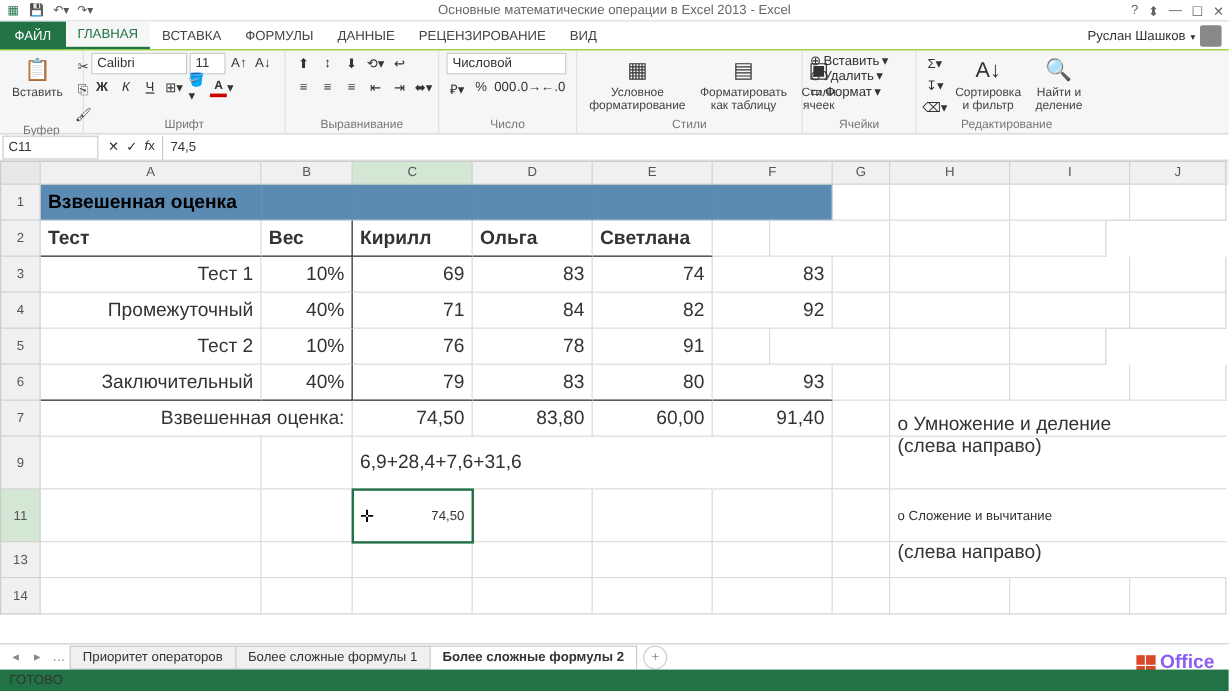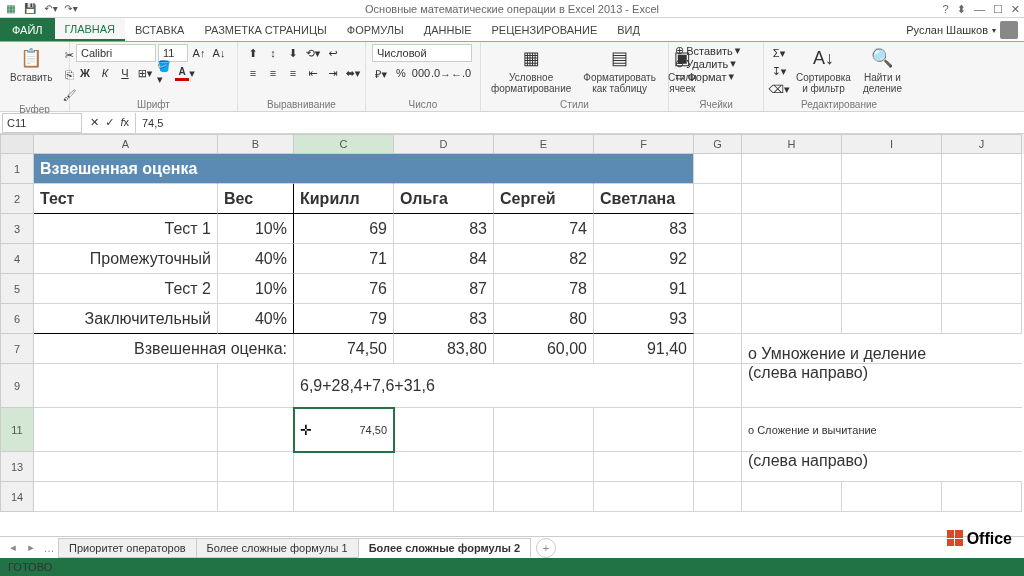--- a/index.html
+++ b/index.html
@@ -36,37 +36,37 @@
 .colhdr .corner{width:34px;border:1px solid #ccc;background:#e8e8e8}
 .colhdr .ch{border:1px solid #ccc;border-left:none;display:flex;align-items:center;justify-content:center;color:#555;background:#f0f0f0}
 .ch.sel{background:#d4e6d4}
 .gridbody{display:flex;height:360px}
 .rowhdrs{display:flex;flex-direction:column}
 .rh{width:34px;border:1px solid #ccc;border-top:none;display:flex;align-items:center;justify-content:center;color:#555;background:#f0f0f0}
 .rh.sel{background:#d4e6d4}
 .cells{position:relative}
 .cellrow{display:flex}
 .cell{border-right:1px solid #d4d4d4;border-bottom:1px solid #d4d4d4;padding:0 6px;display:flex;align-items:center;background:#fff;overflow:hidden;white-space:nowrap}
-.title-cell{background:#5b8ab3;color:#ffffff;font-weight:bold;font-size:16px;border-right:1px solid #5b8ab3}
+.title-cell{background:#5b8ab3;color:#000000;font-weight:bold;font-size:16px;border-right:1px solid #5b8ab3}
 .title-cell.last{background:#5b8ab3;border-right:1px solid #d4d4d4}
 .hdr-cell{font-weight:bold;font-size:16px;border-bottom:1px solid #000}
 .data-cell{font-size:16px}
 .br{border-right:1px solid #000!important}
 .bb{border-bottom:1px solid #000!important}
 .r{justify-content:flex-end}
 .active-cell{outline:2px solid #217346;outline-offset:-1px;position:relative;z-index:2}
 .cursor-cross{position:absolute;font-size:14px;color:#000}
 .note{font-size:16px;color:#333}
 .sheetbar{position:absolute;bottom:18px;left:0;right:0;height:22px;border-top:1px solid #ccc;background:#fff;display:flex;align-items:center;padding:0 4px}
 .navbtn{width:18px;height:18px;display:flex;align-items:center;justify-content:center;color:#888;cursor:pointer}
 .sheet-tab{height:20px;border:1px solid #ccc;padding:0 10px;display:flex;align-items:center;background:#f0f0f0;font-size:11px;cursor:pointer;margin-right:-1px}
 .sheet-tab.active{background:#fff;border-bottom:1px solid #fff;font-weight:bold}
 .addsheet{width:20px;height:20px;border:1px solid #ccc;border-radius:10px;display:flex;align-items:center;justify-content:center;margin-left:6px;color:#888;cursor:pointer}
 .statusbar{position:absolute;bottom:0;left:0;right:0;height:18px;background:#217346;color:#fff;display:flex;align-items:center;padding:0 8px;font-size:10px;justify-content:space-between}
-.office-logo{position:absolute;right:12px;bottom:28px;font-size:16px;color:#000000;font-weight:bold;display:flex;align-items:flex-start;gap:4px}
+.office-logo{position:absolute;right:12px;bottom:14px;font-size:16px;color:#8b5cf6;font-weight:bold;display:flex;align-items:flex-end;gap:4px}
 .office-logo .sq{width:16px;height:16px;display:grid;grid-template:1fr 1fr/1fr 1fr;gap:1px}
 .office-logo .sq div{background:#d84a27}
 .clr-b{width:14px;height:3px;background:#c00;margin-top:1px}
 </style>
 </head>
 <body>
 
 <div class="qat">
   <span class="qat-icon" style="color:#217346">▦</span>
   <span class="qat-icon">💾</span>
@@ -81,21 +81,20 @@
   <span>⬍</span>
   <span>—</span>
   <span>☐</span>
   <span>✕</span>
 </div>
 
 <div class="tabsrow">
   <div class="tab-file">ФАЙЛ</div>
   <div class="tab active">ГЛАВНАЯ</div>
   <div class="tab">ВСТАВКА</div>
-  <div class="tab">РАЗМЕТКА СТРАНИЦЫ</div>
   <div class="tab">ФОРМУЛЫ</div>
   <div class="tab">ДАННЫЕ</div>
   <div class="tab">РЕЦЕНЗИРОВАНИЕ</div>
   <div class="tab">ВИД</div>
   <div class="user">
     <span>Руслан Шашков</span>
       <span style="font-size:8px">▾</span>
     <div class="av"></div>
   </div>
 </div>
@@ -285,21 +284,20 @@
         <div class="cell" style="width:100px"></div>
         <div class="cell" style="width:100px"></div>
         <div class="cell" style="width:80px"></div>
       </div>
 
       <div class="cellrow" style="height:30px">
         <div class="cell hdr-cell data-cell" style="width:184px">Тест</div>
         <div class="cell hdr-cell data-cell br" style="width:76px">Вес</div>
         <div class="cell hdr-cell data-cell" style="width:100px">Кирилл</div>
         <div class="cell hdr-cell data-cell" style="width:100px">Ольга</div>
-        <div class="cell hdr-cell data-cell" style="width:100px">Сергей</div>
         <div class="cell hdr-cell data-cell" style="width:100px">Светлана</div>
         <div class="cell" style="width:48px"></div>
         <div class="cell" style="width:100px"></div>
         <div class="cell" style="width:100px"></div>
         <div class="cell" style="width:80px"></div>
       </div>
 
       <div class="cellrow" style="height:30px">
         <div class="cell data-cell r" style="width:184px">Тест 1</div>
         <div class="cell data-cell r br" style="width:76px">10%</div>
@@ -321,21 +319,20 @@
         <div class="cell data-cell r" style="width:100px">92</div>
         <div class="cell" style="width:48px"></div>
           <div class="cell" style="width:100px"></div>
           <div class="cell" style="width:100px"></div>
           <div class="cell" style="width:80px"></div>
       </div>
       <div class="cellrow" style="height:30px">
         <div class="cell data-cell r" style="width:184px">Тест 2</div>
         <div class="cell data-cell r br" style="width:76px">10%</div>
         <div class="cell data-cell r" style="width:100px">76</div>
-        <div class="cell data-cell r" style="width:100px">87</div>
         <div class="cell data-cell r" style="width:100px">78</div>
         <div class="cell data-cell r" style="width:100px">91</div>
         <div class="cell" style="width:48px"></div>
           <div class="cell" style="width:100px"></div>
           <div class="cell" style="width:100px"></div>
           <div class="cell" style="width:80px"></div>
       </div>
       <div class="cellrow" style="height:30px">
         <div class="cell data-cell r bb" style="width:184px">Заключительный</div>
         <div class="cell data-cell r br bb" style="width:76px">40%</div>

